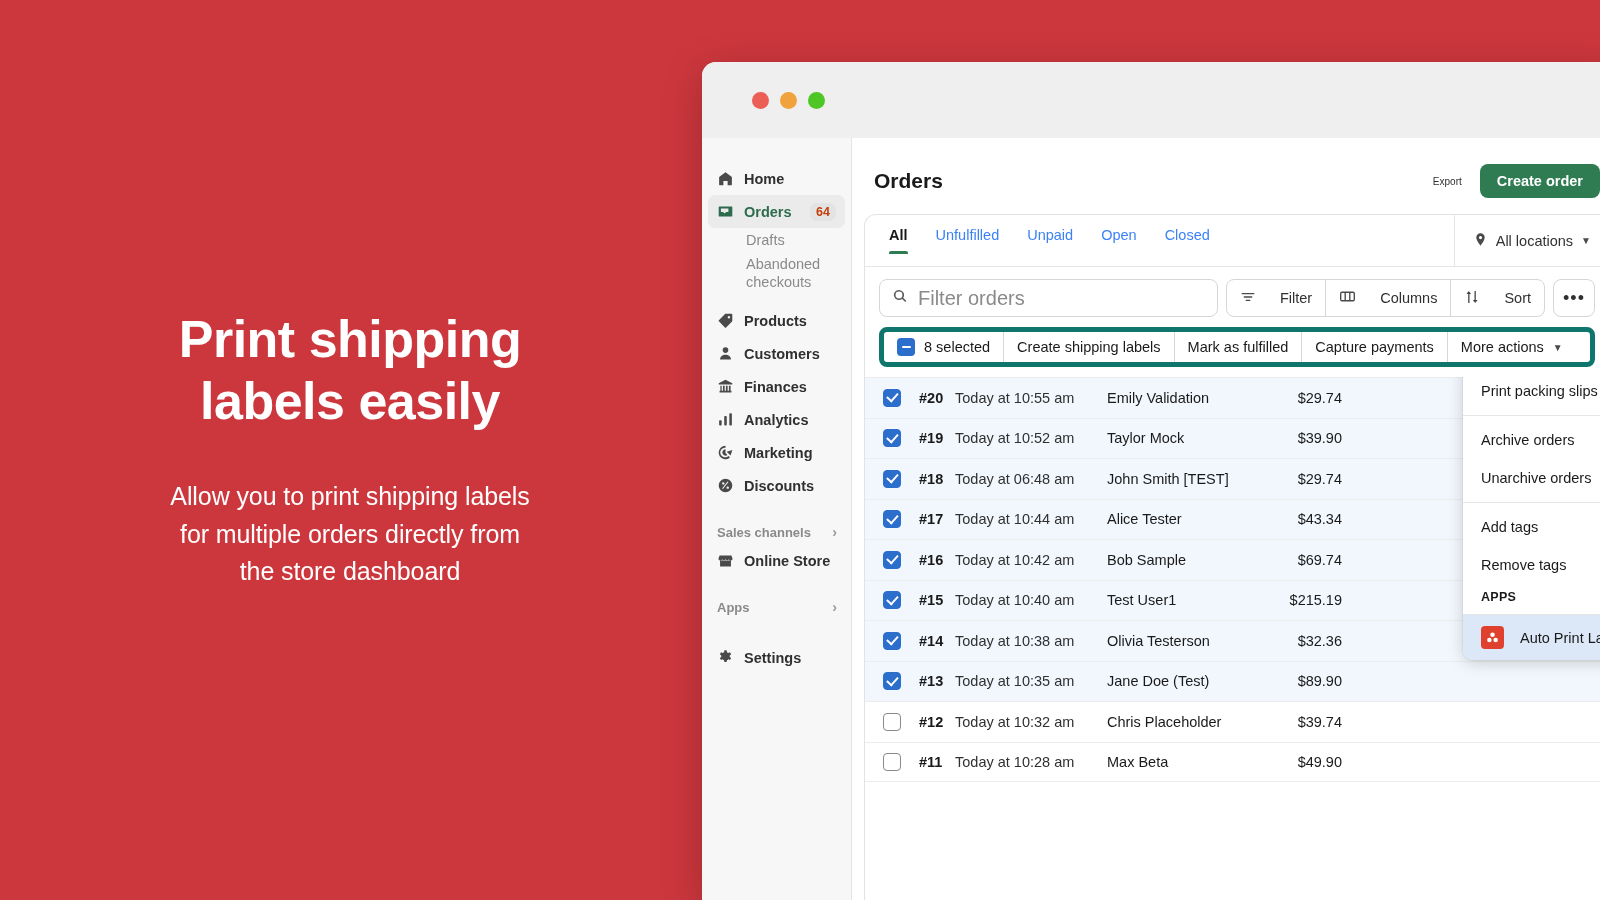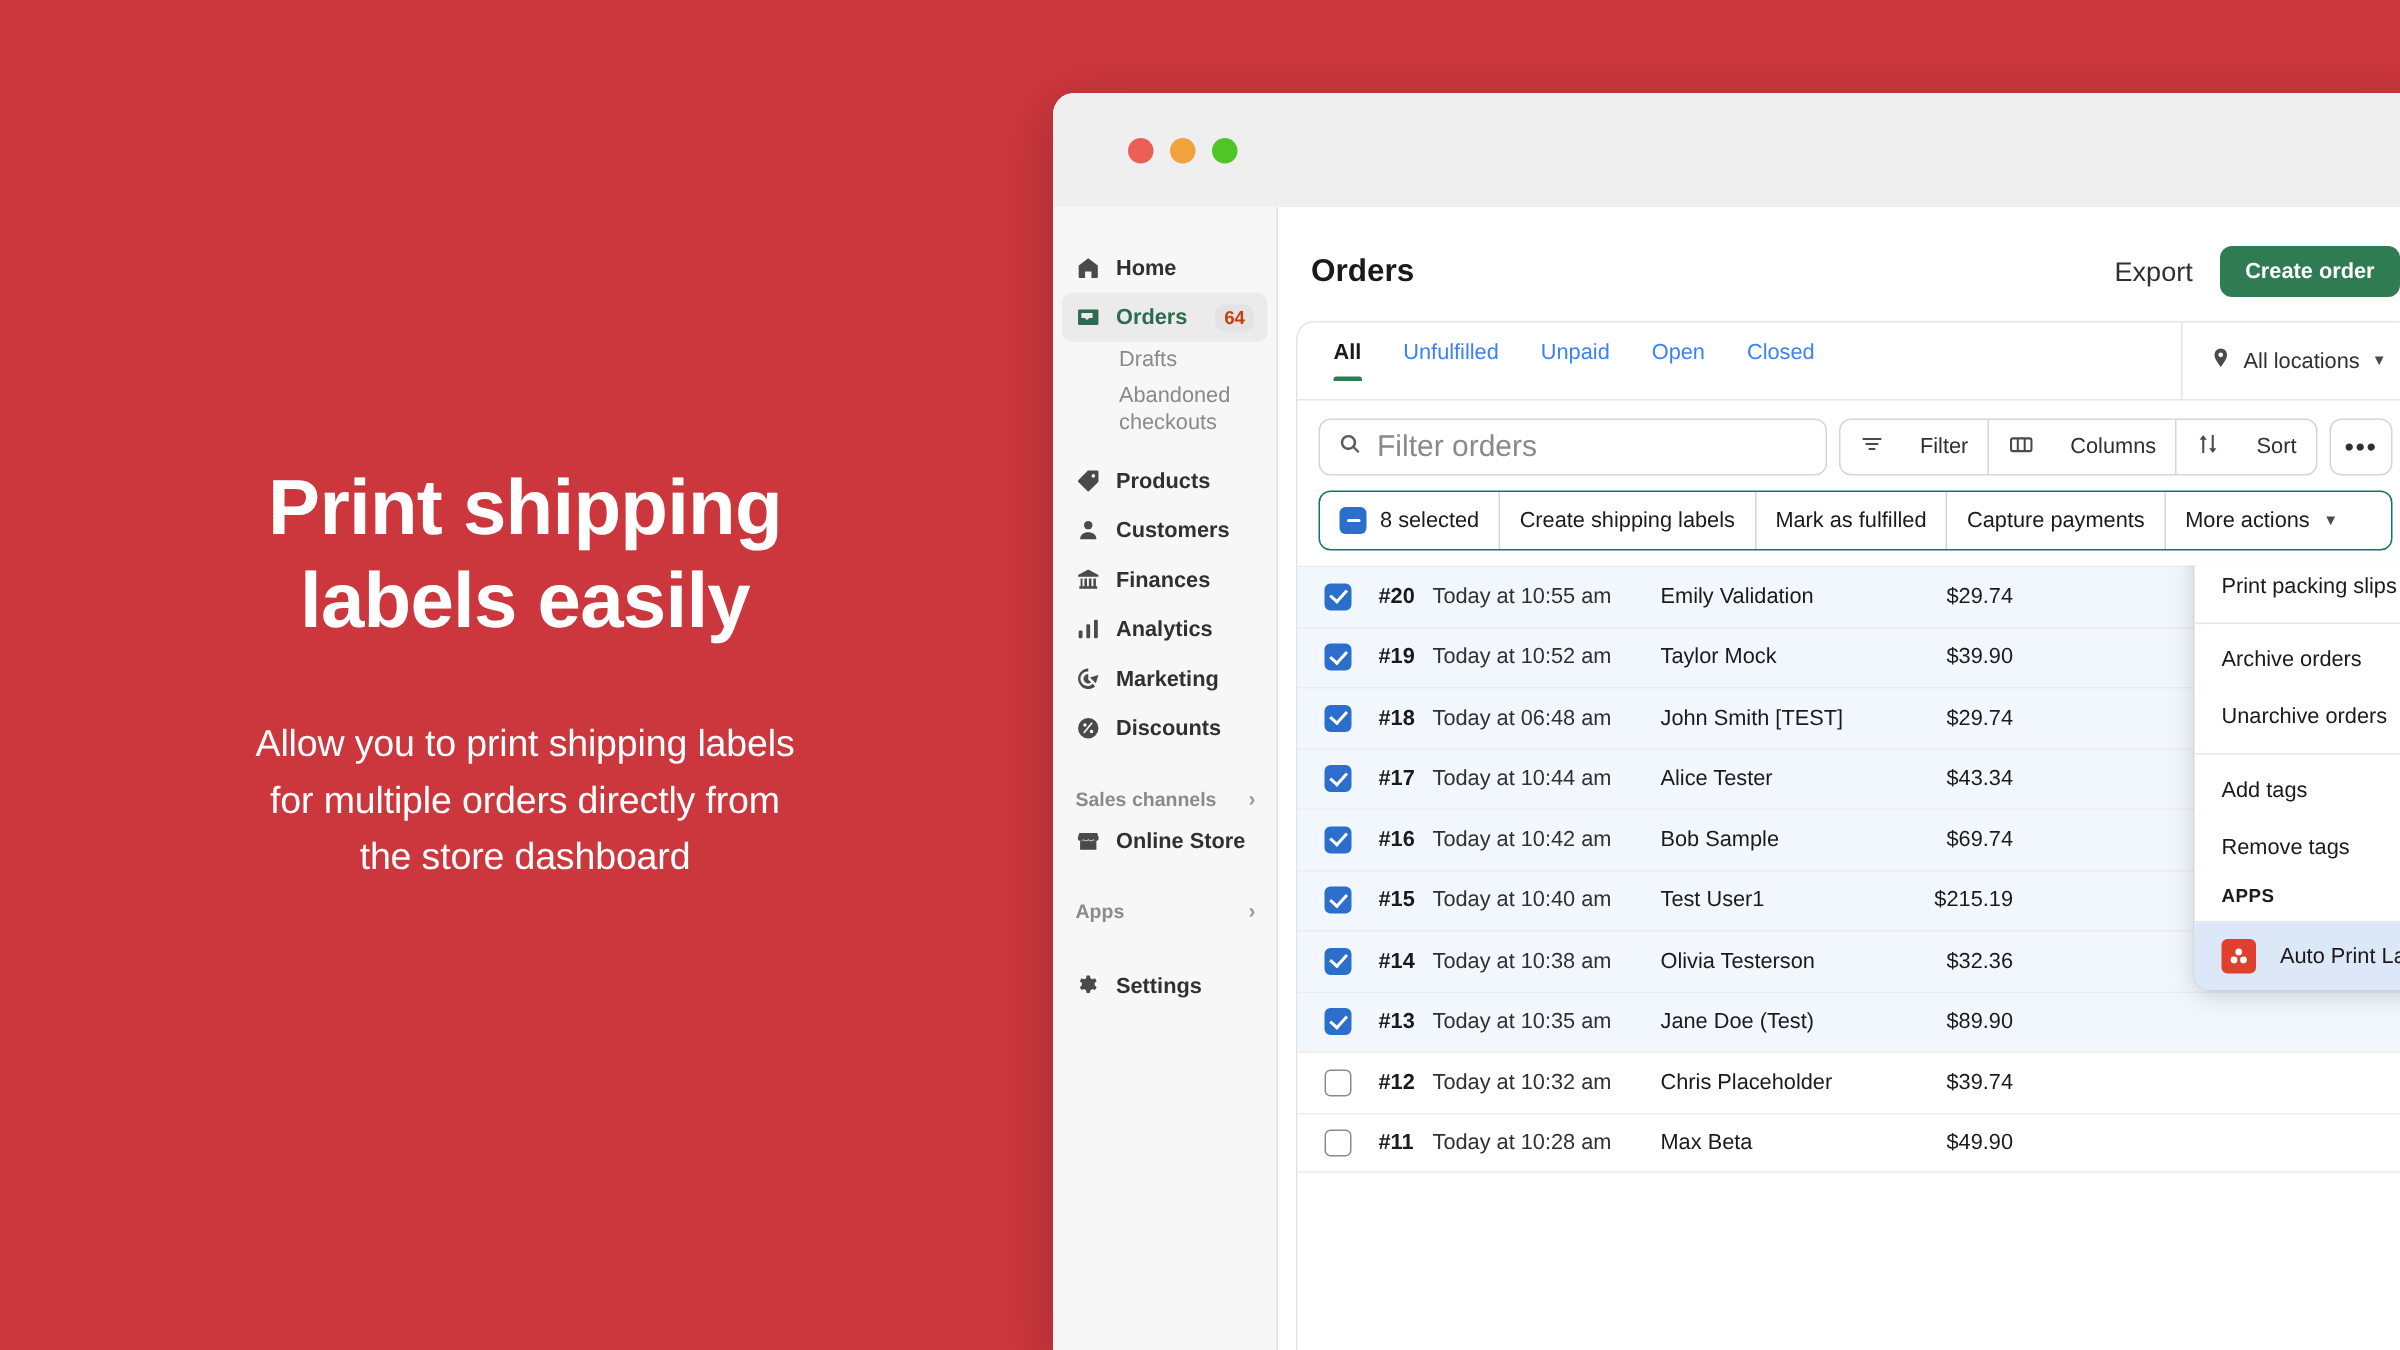--- a/index.html
+++ b/index.html
@@ -74,21 +74,21 @@
   .spacer-sm{ height:10px; }
   .spacer-md{ height:22px; }
 
   
   .main{ flex:1; background:#fff; display:flex; flex-direction:column; min-width:0; }
   .page-head{
     display:flex; align-items:center; padding:26px 22px 16px 22px;
   }
   .page-title{ font-size:21px; font-weight:700; color:#1a1a1a; }
   .head-actions{ margin-left:auto; display:flex; align-items:center; gap:18px; }
-  .btn-plain{ font-size:18px; color:#303030; font-weight:500; }
+  .btn-plain{ font-size:10px; color:#303030; font-weight:500; }
   .btn-primary{
     background:#2f7c52; color:#fff; font-size:14.5px; font-weight:600;
     padding:9px 17px; border-radius:8px;
   }
 
   
   .card{
     margin:0 12px; border:1px solid #e3e3e3; border-radius:12px 12px 0 0;
     background:#fff; flex:1; display:flex; flex-direction:column;
     overflow:hidden; border-bottom:none;
@@ -128,21 +128,21 @@
   }
   .segbtn:last-child{ border-right:none; }
   .dotsbtn{
     margin-left:8px; width:42px; height:38px; border:1px solid #d6d6d6;
     border-radius:8px; display:flex; align-items:center; justify-content:center;
     color:#303030; font-size:18px; letter-spacing:1px;
   }
 
   
   .bulkbar{
-    margin:0 14px 0 14px; height:40px; border:1px solid #0f766e; border-radius:8px;
+    margin:0 14px 0 14px; height:40px; border:5px solid #0f766e; border-radius:8px;
     display:flex; align-items:stretch; overflow:hidden; background:#fff;
   }
   .bulkitem{
     display:flex; align-items:center; gap:9px; padding:0 13px;
     font-size:14.5px; color:#1a1a1a; border-right:1px solid #d6d6d6;
     white-space:nowrap;
   }
   .bulkitem:last-child{ border-right:none; }
   .cb-minus{
     width:18px; height:18px; border-radius:4px; background:#2c6ecb;

